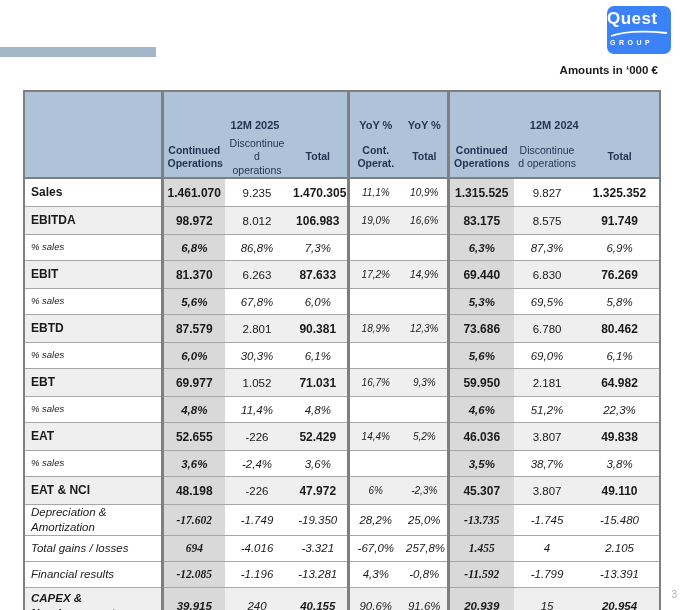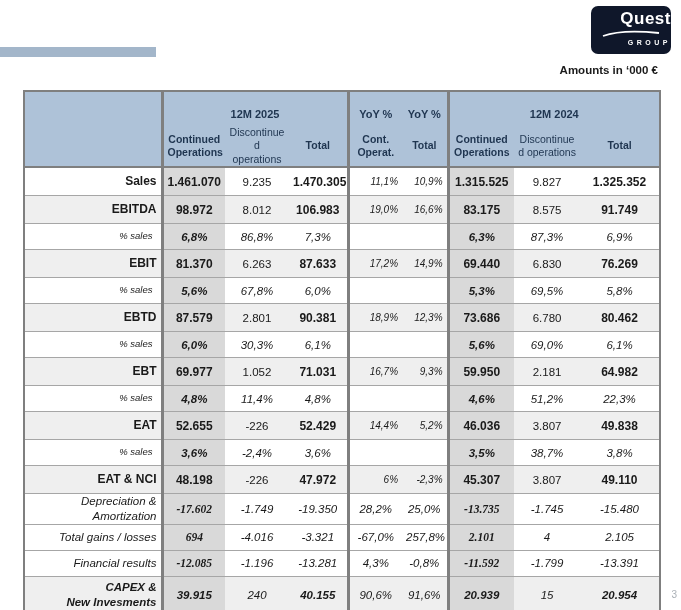--- a/index.html
+++ b/index.html
@@ -3,55 +3,55 @@
 <meta charset="utf-8">
 <style>
   html,body{margin:0;padding:0;}
   body{
     width:681px;height:610px;position:relative;background:#ffffff;
     font-family:"Liberation Sans",sans-serif;color:#1a1a1a;overflow:hidden;
   }
   
   .accent-bar{position:absolute;left:0;top:47px;width:156px;height:10px;background:#a3b6ca;}
   
-  .logo{position:absolute;top:6px;right:10px;width:80px;height:48px;background:#0f172a;border-radius:7px;text-align:right;}
+  .logo{position:absolute;top:6px;right:10px;width:64px;height:48px;background:#3b82f6;border-radius:7px;text-align:left;}
   .logo-name{color:#fff;font-weight:bold;font-size:17px;line-height:22px;margin-top:2px;letter-spacing:0.5px;}
   .logo-swoosh{display:block;margin:-2px auto 0 auto;}
   .logo-sub{color:#fff;font-size:7px;font-weight:bold;letter-spacing:3.5px;line-height:9px;padding-left:3px;}
   
   .amounts{position:absolute;top:64px;right:23px;font-size:11.5px;font-weight:600;color:#1a1a1a;}
   
   .pagenum{position:absolute;right:4px;top:589px;font-size:10px;color:#aab0b6;}
   
   table.fin{
     position:absolute;left:23px;top:90px;width:636px;
     border-collapse:collapse;table-layout:fixed;
     border:2px solid #7f7f7f;
   }
   .fin th,.fin td{padding:0 4px;overflow:hidden;}
   .fin thead th{
     background:#aec2d8;color:#1f3550;font-size:10.5px;font-weight:normal;
     text-align:center;vertical-align:middle;
   }
   .fin thead{border-bottom:2px solid #7f7f7f;}
-  .fin .h1 th{height:24px;padding-top:10px;font-weight:bold;font-size:11px;margin-left:7px;}
+  .fin .h1 th{height:24px;padding-top:21px;font-weight:bold;font-size:11px;margin-left:7px;}
   .fin .h2 th{height:40px;line-height:1.25;}
   .fin .h2 th.b{font-weight:bold;font-size:10.5px;}
   .fin th.prewrap{white-space:pre-line;}
   .gl{border-left:3px solid #7f7f7f;}
   .fin tbody tr{border-bottom:1px solid #a6a6a6;}
   .fin tbody td{text-align:center;vertical-align:middle;font-size:11.5px;}
-  .fin td.lbl{text-align:right;padding-left:14px;white-space:pre-line;line-height:1.3;}
+  .fin td.lbl{text-align:left;padding-left:6px;white-space:pre-line;line-height:1.3;}
   .fin td.shade-col{background:#d9d9d9;}
   .fin tr.shaded td:not(.shade-col){background:#efefef;}
   
   .r-main td{height:27px;}
   .r-main .lbl{font-weight:bold;font-size:12px;}
   .r-main .c0,.r-main .c2,.r-main .c5,.r-main .c7{font-weight:bold;font-size:12px;}
-  .r-main .c3,.r-main .c4{font-style:italic;font-size:10px;text-align:right;}
+  .r-main .c3,.r-main .c4{font-style:italic;font-size:10px;}
   .r-pct td{height:25px;font-style:italic;font-size:10.5px;}
   .r-pct .lbl{font-size:9.5px;text-align:right;padding-right:8px;}
   .r-pct .c0,.r-pct .c5{font-weight:bold;}
   .r-detail td{height:25px;font-style:italic;font-size:11px;}
   .r-detail .lbl{font-size:11.5px;}
   .r-detail .c0,.r-detail .c5{font-weight:bold;font-family:Liberation Serif, serif;}
   .r-capex td{height:37px;font-style:italic;font-size:11.5px;}
   .r-capex .lbl{font-weight:bold;margin-left:6px;}
   .r-capex .c0,.r-capex .c2,.r-capex .c5,.r-capex .c7{font-weight:bold;}
 </style>
@@ -248,21 +248,21 @@
         <td class="c6 num">-1.745</td>
         <td class="c7 num">-15.480</td>
       </tr>
       <tr class="r-detail">
         <td class="lbl">Total gains / losses</td>
         <td class="c0 num shade-col gl">694</td>
         <td class="c1 num">-4.016</td>
         <td class="c2 num">-3.321</td>
         <td class="c3 num gl">-67,0%</td>
         <td class="c4 num">257,8%</td>
-        <td class="c5 num shade-col gl">2.101</td>
+        <td class="c5 num shade-col gl">1.455</td>
         <td class="c6 num">4</td>
         <td class="c7 num">2.105</td>
       </tr>
       <tr class="r-detail">
         <td class="lbl">Financial results</td>
         <td class="c0 num shade-col gl">-12.085</td>
         <td class="c1 num">-1.196</td>
         <td class="c2 num">-13.281</td>
         <td class="c3 num gl">4,3%</td>
         <td class="c4 num">-0,8%</td>

